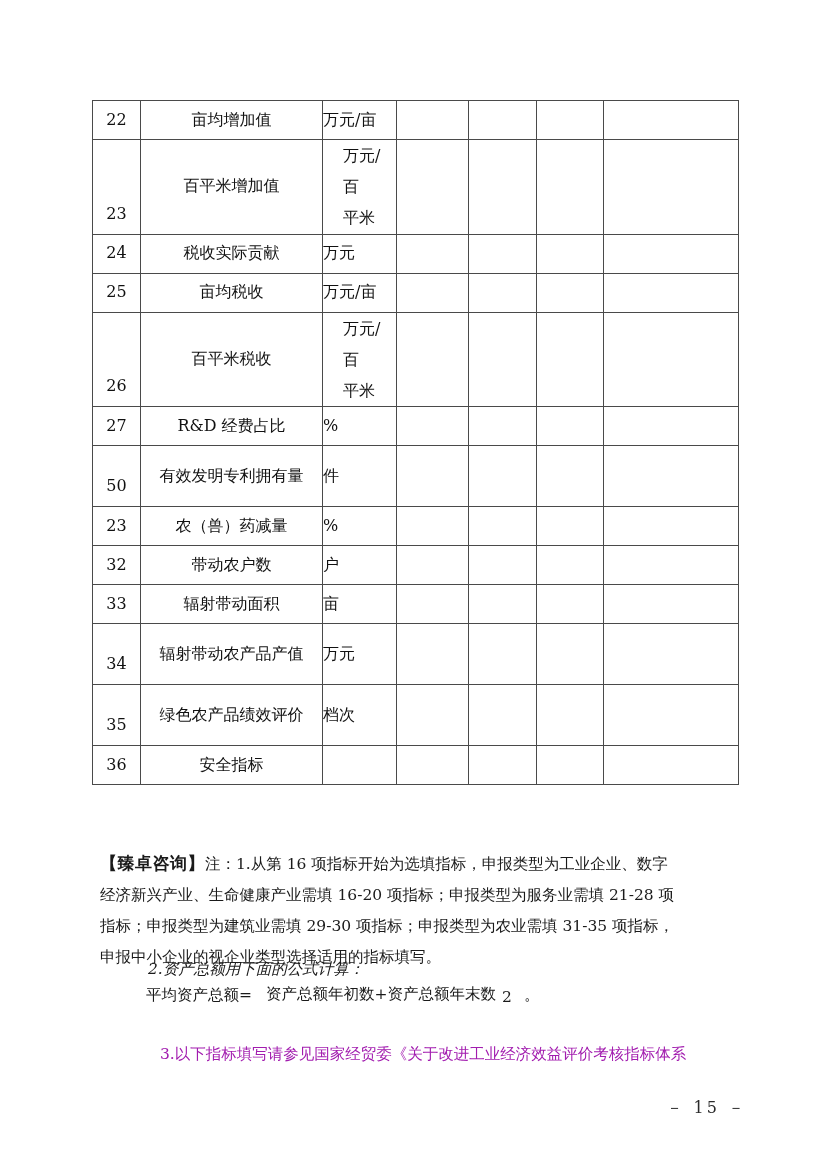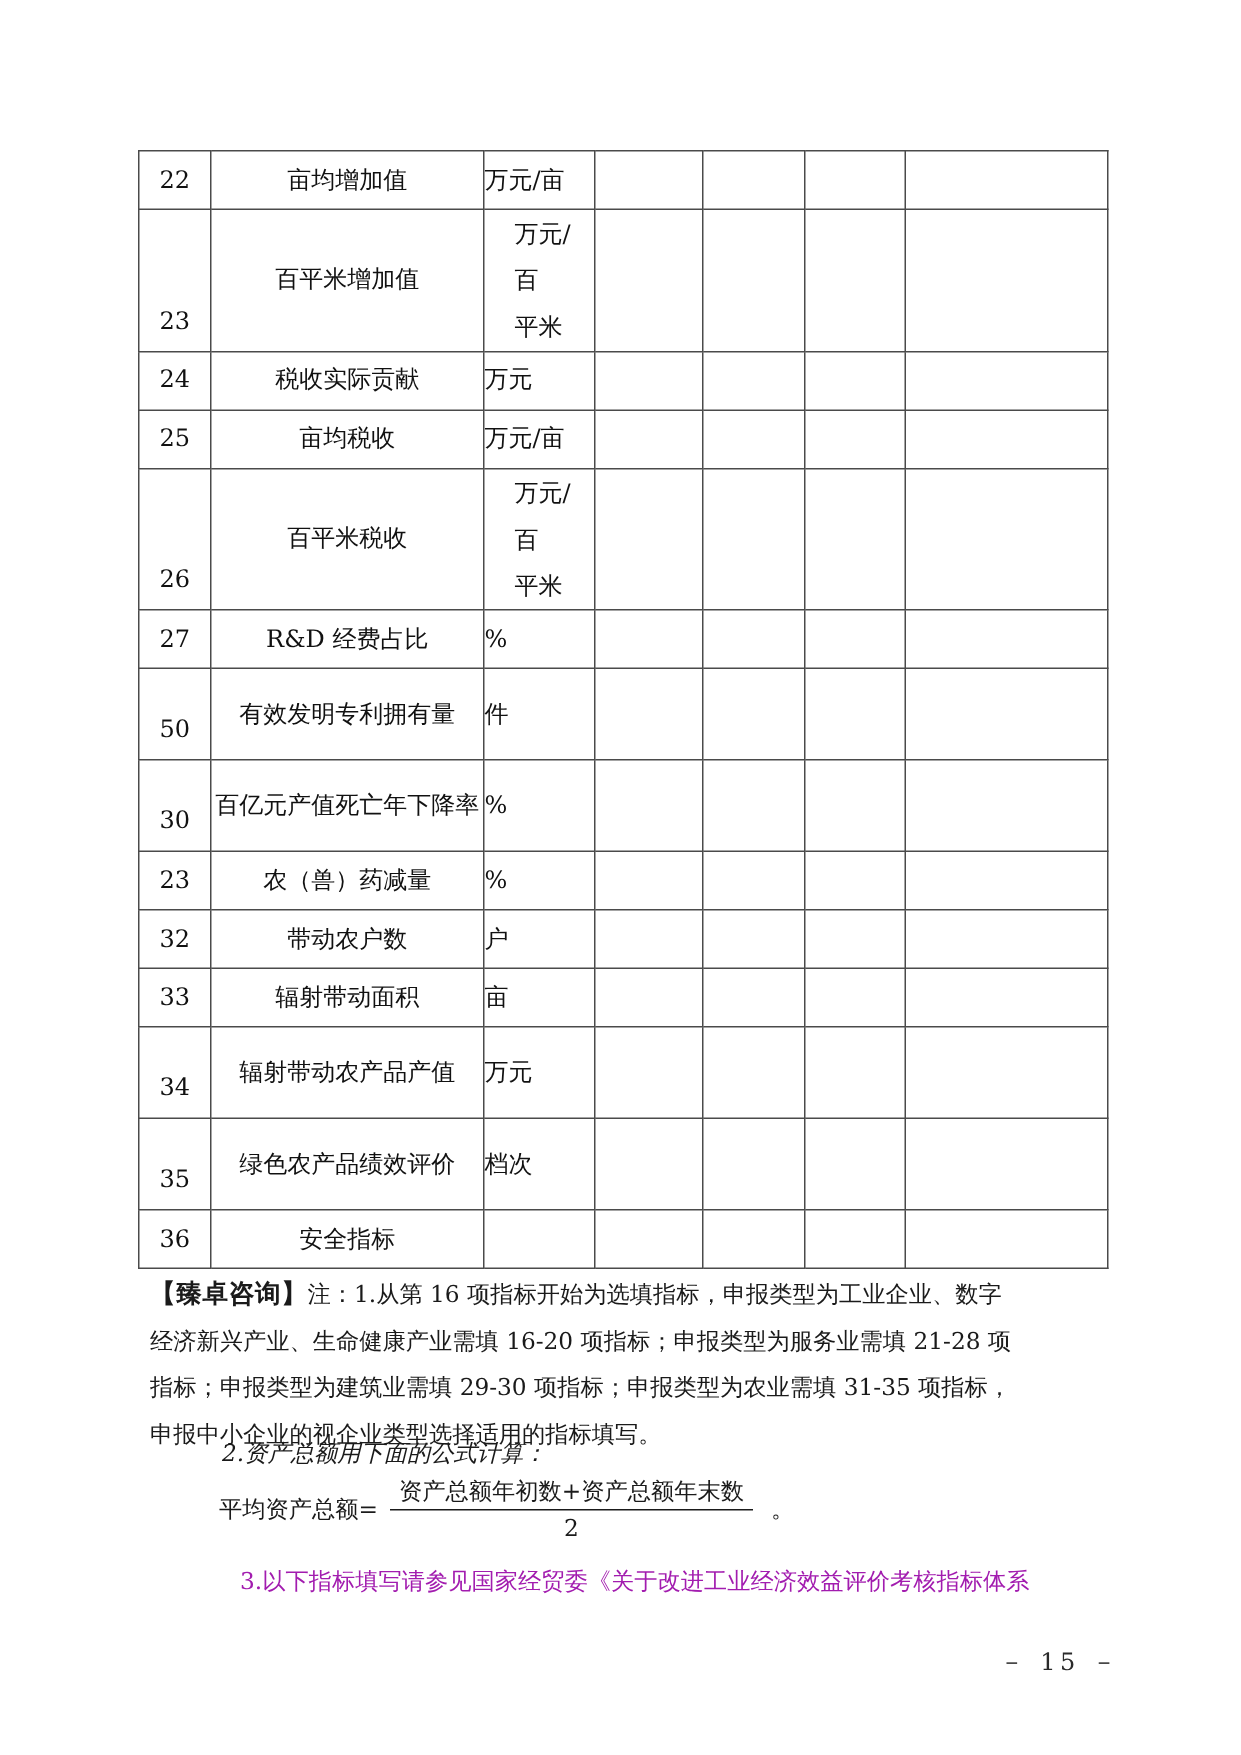--- a/index.html
+++ b/index.html
@@ -126,22 +126,21 @@
     align-items: center;
     font-size: 15.5px;
     color: #1a1a1a;
     white-space: nowrap;
   }
   .formula-lhs {
     margin-right: 2px;
   }
   .fraction {
     display: inline-flex;
-    flex-direction: column;
-    align-items: center;
+    flex-direction: row;
     margin: 0 6px;
   }
   .frac-num {
     padding: 0 6px 2px 6px;
     font-size: 15.5px;
     line-height: 1.2;
   }
   .frac-bar {
     width: 100%;
     height: 1.5px;
@@ -266,29 +265,20 @@
         <td class="cell-no">50</td>
         <td class="cell-name">有效发明专利拥有量</td>
         <td class="cell-unit">件</td>
         <td></td>
         <td></td>
         <td></td>
         <td></td>
       </tr>
 
 
-      <tr class="r2">
-        <td class="cell-no">30</td>
-        <td class="cell-name">百亿元产值死亡年下降率</td>
-        <td class="cell-unit">%</td>
-        <td></td>
-        <td></td>
-        <td></td>
-        <td></td>
-      </tr>
 
       <tr class="r1">
         <td class="cell-no">23</td>
         <td class="cell-name">农（兽）药减量</td>
         <td class="cell-unit">%</td>
         <td></td>
         <td></td>
         <td></td>
         <td></td>
       </tr>

